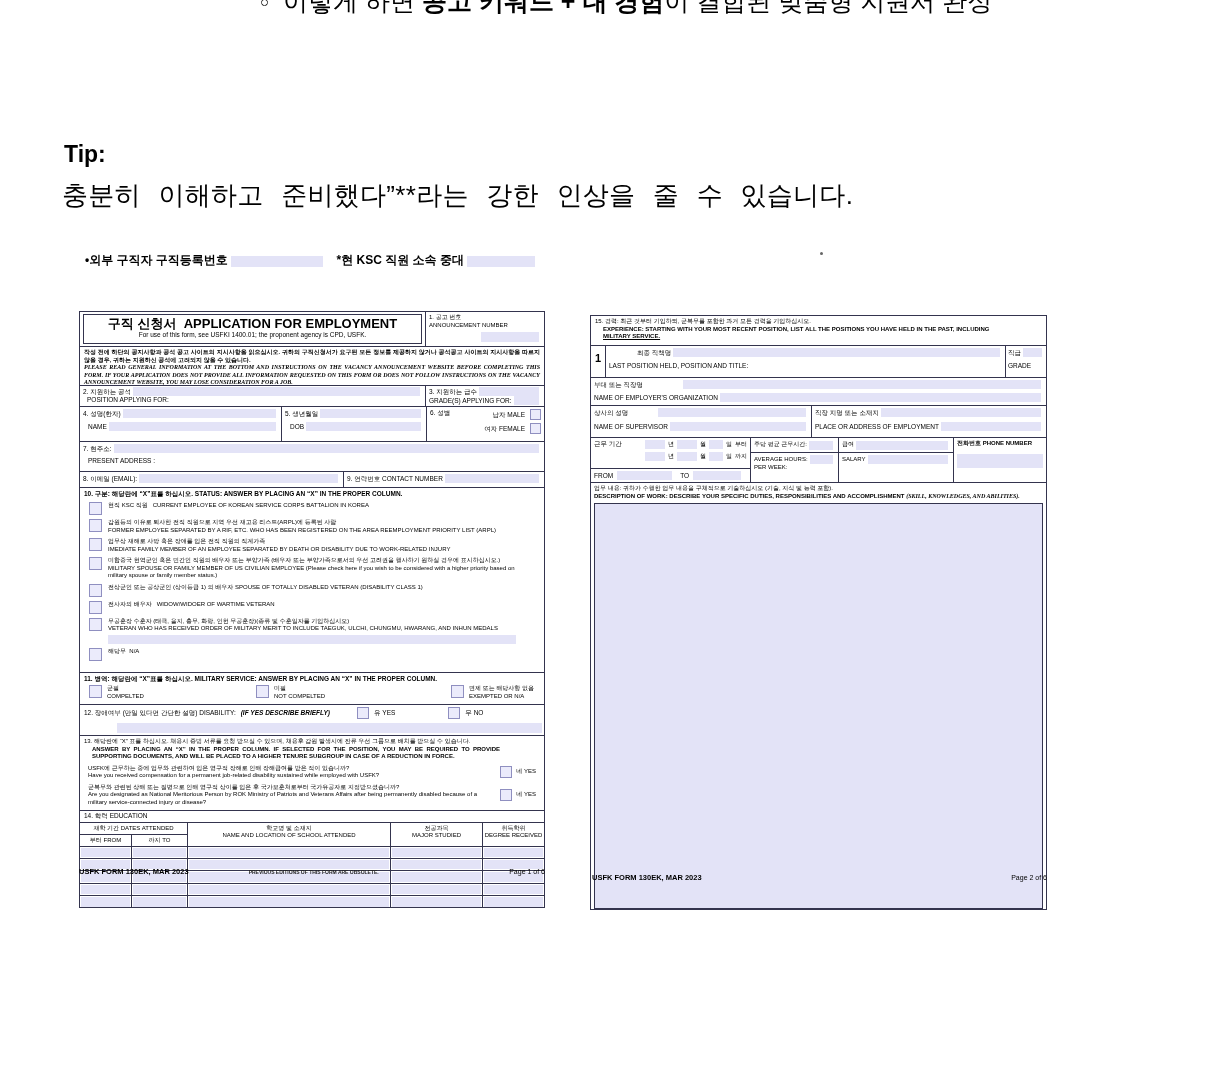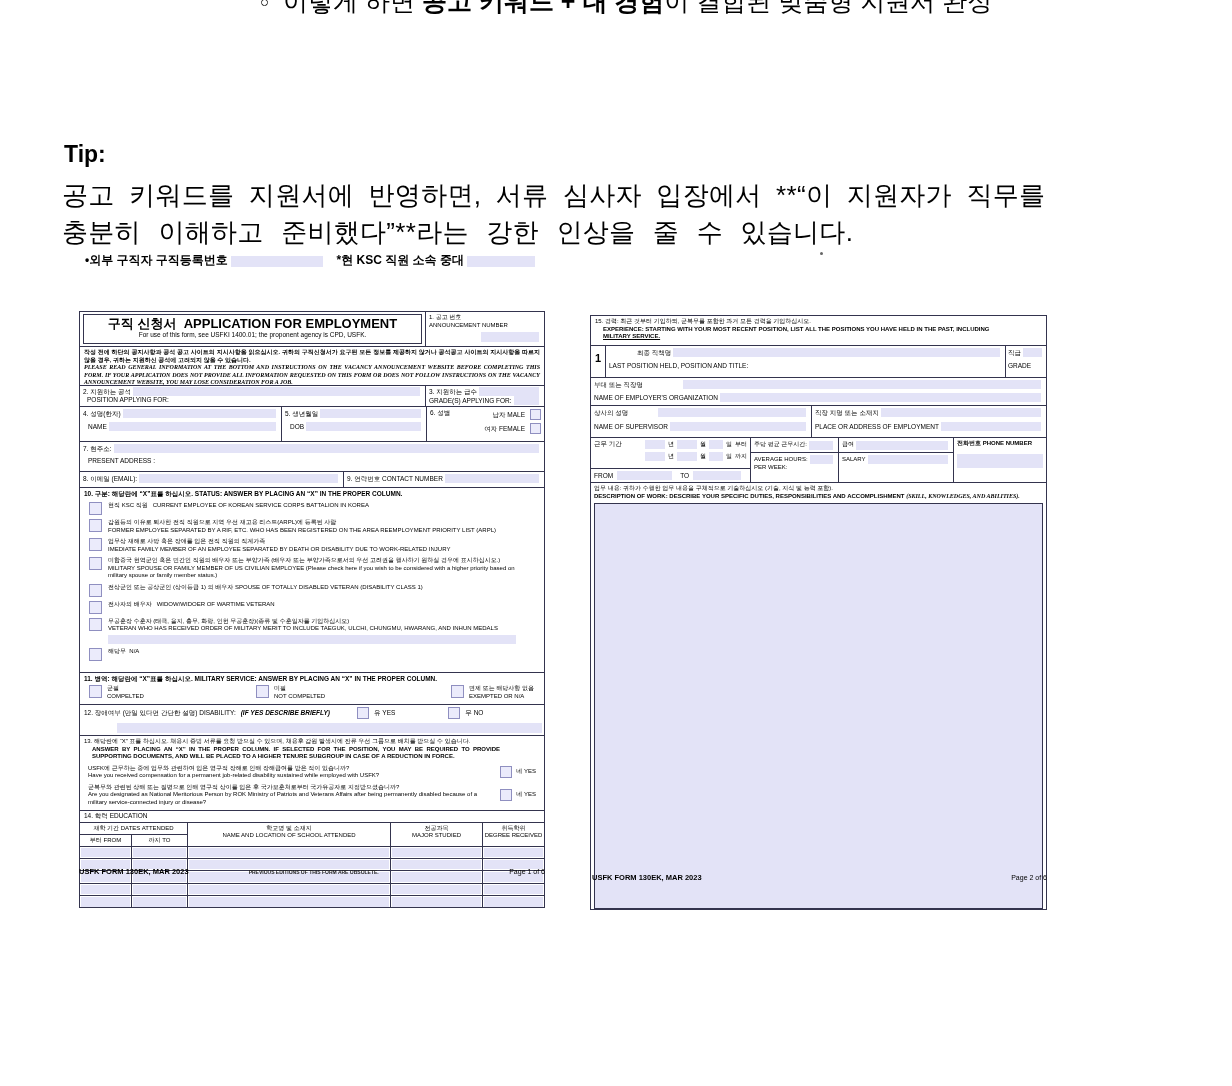--- a/index.html
+++ b/index.html
@@ -140,21 +140,20 @@
   .descbig{flex:1 1 auto; background:var(--field); border:1px solid var(--line); margin-top:3px;}
   .dot{position:absolute; left:820px; top:252px; width:3px; height:3px; border-radius:50%; background:#666;}
 </style>
 </head>
 <body>
 
 <div class="topcut"><span class="bullet">○</span><span>이렇게 하면 </span><b>공고 키워드 + 내 경험</b><span>이 결합된 맞춤형 지원서 완성</span></div>
 
 <div class="tip-h">Tip:</div>
 <div class="tip-p">
-  <div class="l1">공고 키워드를 지원서에 반영하면, 서류 심사자 입장에서 **“이 지원자가 직무를</div>
   <div class="l2">충분히 이해하고 준비했다”**라는 강한 인상을 줄 수 있습니다.</div>
 </div>
 
 <div class="p1-toplabels">
   <span>•외부 구직자 구직등록번호</span>
   <span class="fld" style="width:92px"></span>
   <span style="margin-left:10px">*현 KSC 직원 소속 중대</span>
   <span class="fld" style="width:68px"></span>
 </div>
 

